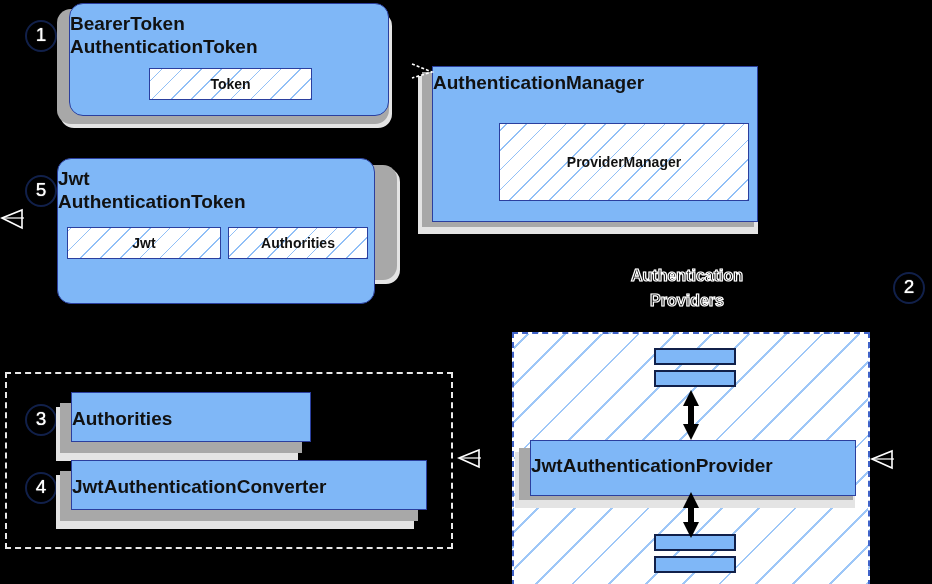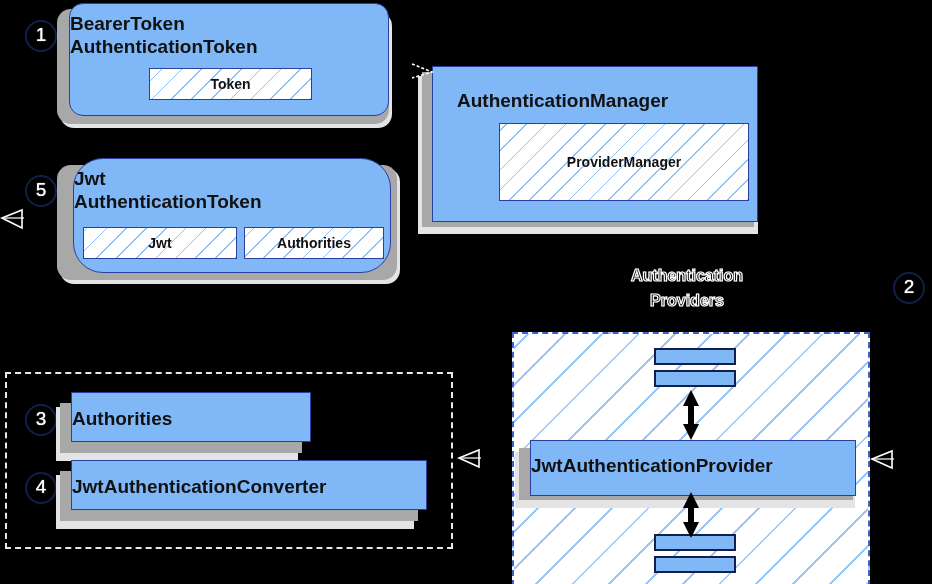--- a/index.html
+++ b/index.html
@@ -99,31 +99,31 @@
   <div class="rshadow-b" style="left:60px;top:12px;width:332px;height:116px;"></div>
   <div class="rshadow-a" style="left:57px;top:9px;width:332px;height:115px;"></div>
   <div class="card-rounded" style="left:69px;top:3px;width:320px;height:113px;">
     <div class="card-title t26" style="top:8px;">BearerToken</div>
     <div class="card-title t26" style="top:31px;">AuthenticationToken</div>
     <div class="slot" style="left:79px;top:64px;width:163px;height:32px;">Token</div>
   </div>
 
   <div class="rshadow-b" style="left:60px;top:168px;width:340px;height:116px;"></div>
   <div class="rshadow-a" style="left:57px;top:165px;width:340px;height:115px;"></div>
-  <div class="card-rounded" style="left:73px;top:158px;width:318px;height:115px;border-radius:30px;">
+  <div class="card-rounded" style="left:57px;top:158px;width:318px;height:146px;">
     <div class="card-title t26" style="top:8px;">Jwt</div>
     <div class="card-title t26" style="top:31px;">AuthenticationToken</div>
     <div class="slot" style="left:9px;top:68px;width:154px;height:32px;">Jwt</div>
     <div class="slot" style="left:170px;top:68px;width:140px;height:32px;">Authorities</div>
   </div>
 
   <div class="sshadow-b" style="left:418px;top:76px;width:340px;height:158px;"></div>
   <div class="sshadow-a" style="left:422px;top:72px;width:332px;height:155px;"></div>
   <div class="card-sq" style="left:432px;top:66px;width:326px;height:156px;">
-    <div class="card-title t26" style="top:22px;margin-left:24px;">AuthenticationManager</div>
+    <div class="card-title t26" style="top:4px;">AuthenticationManager</div>
     <div class="slot" style="left:38px;top:56px;width:250px;height:78px;margin-left:28px;">ProviderManager</div>
   </div>
 
   <div class="caption" style="left:576px;top:263px;width:222px;">
     <span>Authentication</span><br>
     <span>Providers</span>
   </div>
 
   <div class="panel-hatch" style="left:512px;top:332px;width:358px;height:254px;">
 

